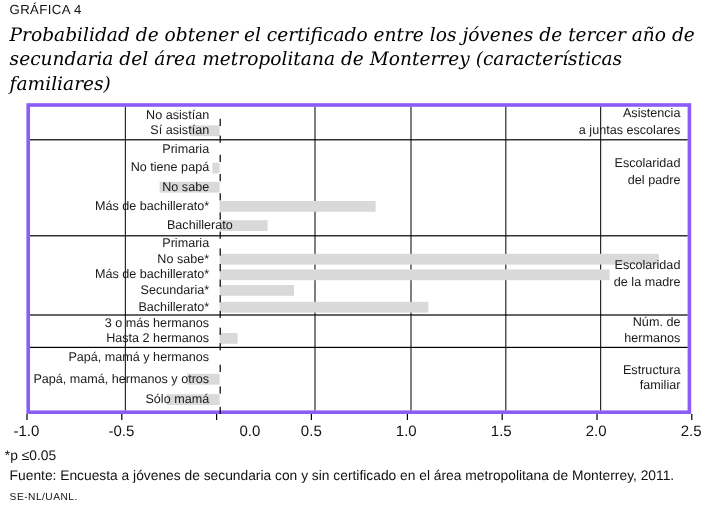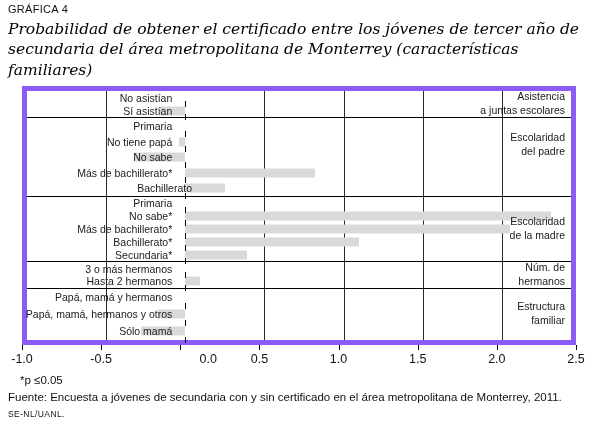--- a/index.html
+++ b/index.html
@@ -5,36 +5,36 @@
   html,body { margin:0; padding:0; background:#fff; }
   .page {
     position:relative; width:604px; height:426px; background:#ffffff;
     font-family:"Liberation Sans", sans-serif; color:#111; overflow:hidden;
   }
   .kicker { position:absolute; left:8px; top:3px; font-size:11px; letter-spacing:.3px; color:#111; }
   .title  { position:absolute; left:8px; top:19px; width:594px;
             font-family:"DejaVu Serif", serif; font-style:italic;
             font-size:15.5px; line-height:1.32; color:#000; }
   .plot { position:absolute; left:22px; top:86px; width:554px; height:259px;
-          border:5px solid #8b5cf6; box-sizing:border-box; }
+          border:3px solid #8b5cf6; box-sizing:border-box; }
   .gridline { position:absolute; top:0; bottom:0; width:1px; background:#2a2a2a; }
   .bands { position:absolute; left:0; top:0; right:0; bottom:0; display:flex; flex-direction:column; }
   .band { position:relative; display:flex; flex-direction:column; box-sizing:border-box; }
   .band.bordered { border-top:1px solid #000; }
   .chart-row { position:relative; flex:1 1 0; min-height:0; }
   .bar { position:absolute; top:50%; transform:translateY(-50%); height:9px; z-index:1; }
   .row-label { position:absolute; top:50%; transform:translateY(-50%);
                font-size:10.5px; line-height:1; white-space:nowrap; color:#1a1a1a; z-index:2; }
   .ztick { position:absolute; bottom:-3px; width:1px; height:6px; background:#000; z-index:3; }
   .group-label { position:absolute; right:6px; top:50%; transform:translateY(-50%);
                  text-align:right; font-size:10.5px; line-height:1.3; color:#1a1a1a; z-index:2; }
   .bands .band:nth-child(2) .group-label { top:35%; }
   .axis-tick { position:absolute; top:345px; width:1px; height:5px; background:#000; }
   .axis-label { position:absolute; top:352px; transform:translateX(-50%); font-size:12.5px; color:#111; }
-  .note   { position:absolute; left:20px; top:374px; font-size:11.5px; color:#111; }
+  .note   { position:absolute; left:4px; top:374px; font-size:11.5px; color:#111; }
   .source { position:absolute; left:8px; top:391px; font-size:11.5px; color:#111; white-space:nowrap; }
   .credit { position:absolute; left:8px; top:409px; font-size:8.5px; letter-spacing:.4px; color:#111; }
 </style>
 </head>
 <body>
 
 <div class="page">
   <div class="kicker">GRÁFICA 4</div>
   <div class="title">Probabilidad de obtener el certificado entre los jóvenes de tercer año de secundaria del área metropolitana de Monterrey (características familiares)</div>
 
@@ -93,27 +93,27 @@
             <div class="bar" style="width: 365.64px; left: 158.286px; background: rgb(217, 217, 217);"></div>
             <div class="row-label" style="right: 398.714px;">No sabe*</div>
             <div class="ztick" style="left: 158.286px;"></div>
           </div>
           <div class="chart-row">
             <div class="bar" style="width: 324.486px; left: 158.286px; background: rgb(217, 217, 217);"></div>
             <div class="row-label" style="right: 398.714px;">Más de bachillerato*</div>
             <div class="ztick" style="left: 158.286px;"></div>
           </div>
           <div class="chart-row">
-            <div class="bar" style="width: 174.114px; left: 158.286px; background: rgb(217, 217, 217);"></div>
-            <div class="row-label" style="right: 398.714px;">Bachillerato*</div>
+            <div class="bar" style="width: 61.7314px; left: 158.286px; background: rgb(217, 217, 217);"></div>
+            <div class="row-label" style="right: 398.714px;">Secundaria*</div>
             <div class="ztick" style="left: 158.286px;"></div>
           </div>
           <div class="chart-row">
-            <div class="bar" style="width: 61.7314px; left: 158.286px; background: rgb(217, 217, 217);"></div>
-            <div class="row-label" style="right: 398.714px;">Secundaria*</div>
+            <div class="bar" style="width: 174.114px; left: 158.286px; background: rgb(217, 217, 217);"></div>
+            <div class="row-label" style="right: 398.714px;">Bachillerato*</div>
             <div class="ztick" style="left: 158.286px;"></div>
           </div>
           <div class="group-label"><span>Escolaridad</span><br><span>de la madre</span></div>
         </div>
         <div class="band bordered" style="height: 10.5263%;">
           <div class="chart-row">
             <div class="row-label" style="right: 398.714px;">3 o más hermanos</div>
             <div class="ztick" style="left: 158.286px;"></div>
           </div>
           <div class="chart-row">

